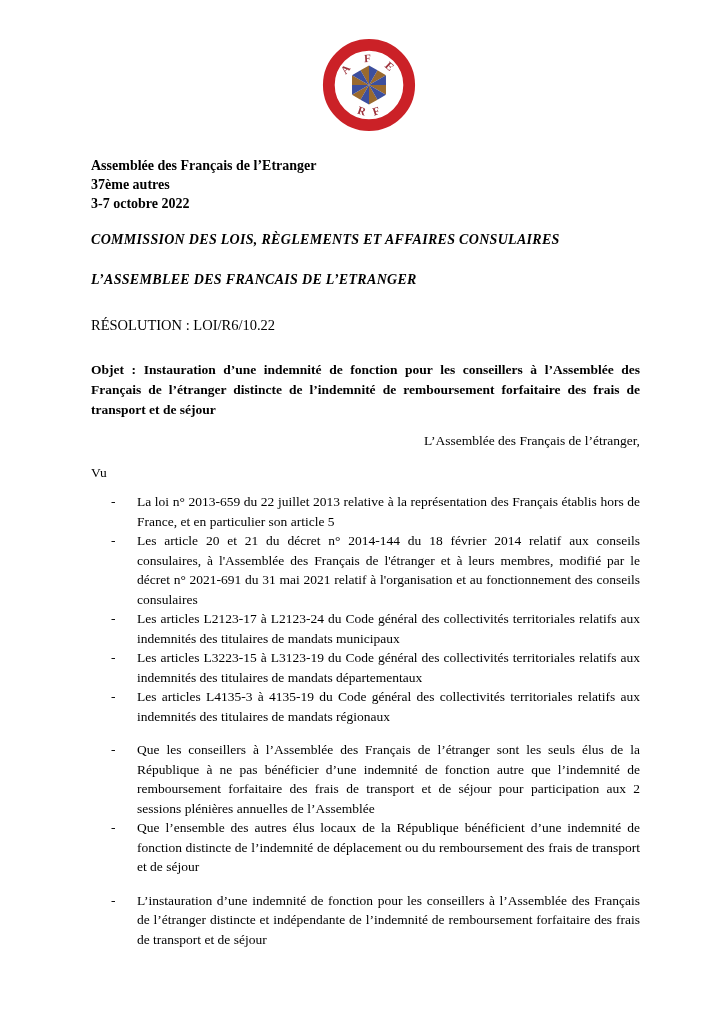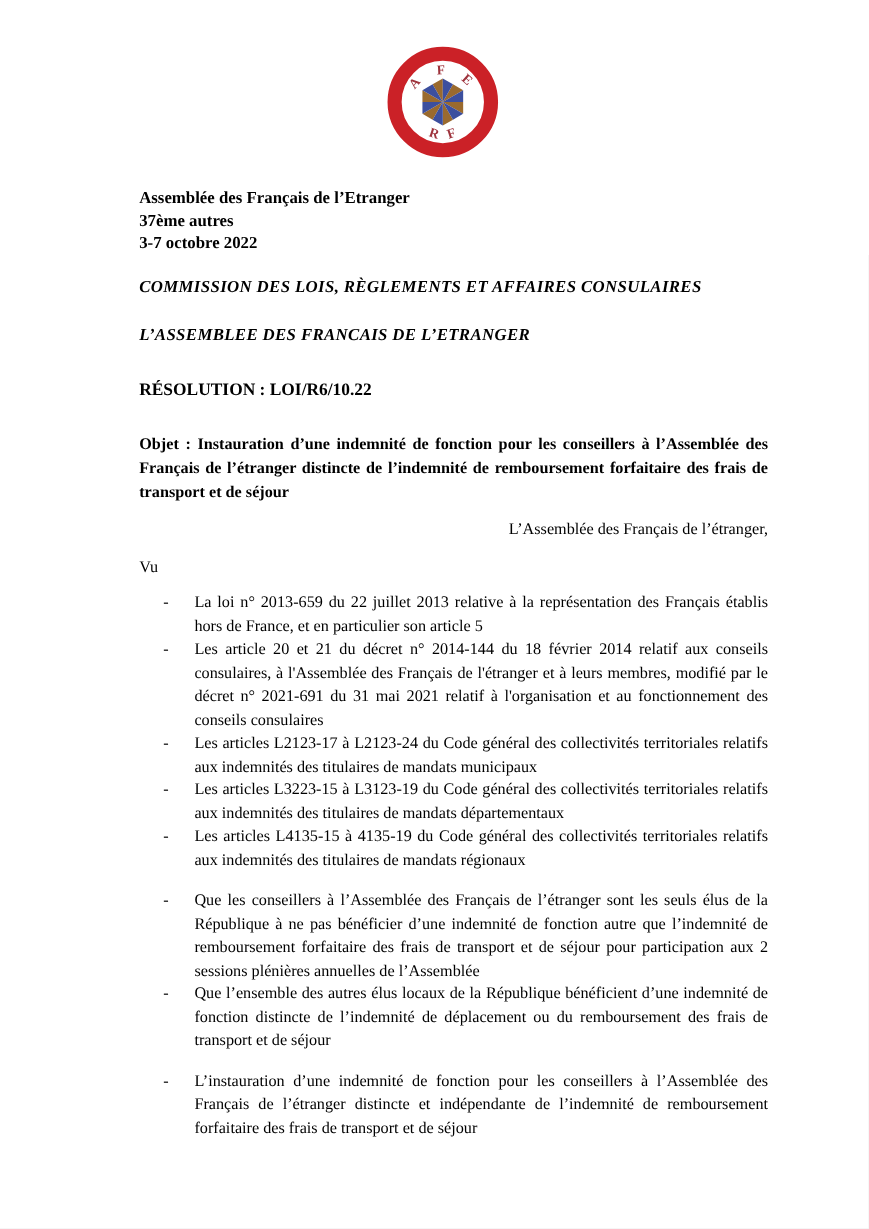--- a/index.html
+++ b/index.html
@@ -13,39 +13,39 @@
     overflow: hidden;
     margin: 0 auto;
   }
   .logo-wrap {
     display: flex;
     justify-content: center;
     padding-top: 36px;
   }
   .logo { width: 98px; height: 98px; margin-left: 14px; }
   .content {
-    padding-left: 116px;
+    padding-left: 91px;
     padding-right: 84px;
   }
   .hdr-block {
     margin-top: 22px;
     font-weight: bold;
     font-size: 14px;
     line-height: 19px;
   }
   .it-heading {
     font-weight: bold;
     font-style: italic;
     font-size: 14px;
     letter-spacing: 0.3px;
     margin-top: 24px;
   }
   .it-heading.second { margin-top: 19px; }
   .resolution {
-    font-weight: bold;
+    font-weight: normal;
     font-size: 14.5px;
     margin-top: 29px;
   }
   .objet {
     font-weight: bold;
     font-size: 13.5px;
     line-height: 20px;
     text-align: justify;
     margin-top: 26px;
   }
@@ -126,21 +126,21 @@
       <div class="item">
         <span class="dash">-</span>
         <span class="item-text">Les articles L2123-17 à L2123-24 du Code général des collectivités territoriales relatifs aux indemnités des titulaires de mandats municipaux</span>
       </div>
       <div class="item">
         <span class="dash">-</span>
         <span class="item-text">Les articles L3223-15 à L3123-19 du Code général des collectivités territoriales relatifs aux indemnités des titulaires de mandats départementaux</span>
       </div>
       <div class="item">
         <span class="dash">-</span>
-        <span class="item-text">Les articles L4135-15 à 4135-19 du Code général des collectivités territoriales relatifs aux indemnités des titulaires de mandats régionaux</span>
+        <span class="item-text">Les articles L4135-3 à 4135-19 du Code général des collectivités territoriales relatifs aux indemnités des titulaires de mandats régionaux</span>
       </div>
     </div>
 
     <div class="list">
       <div class="item">
         <span class="dash">-</span>
         <span class="item-text">Que les conseillers à l’Assemblée des Français de l’étranger sont les seuls élus de la République à ne pas bénéficier d’une indemnité de fonction autre que l’indemnité de remboursement forfaitaire des frais de transport et de séjour pour participation aux 2 sessions plénières annuelles de l’Assemblée</span>
       </div>
       <div class="item">
         <span class="dash">-</span>

